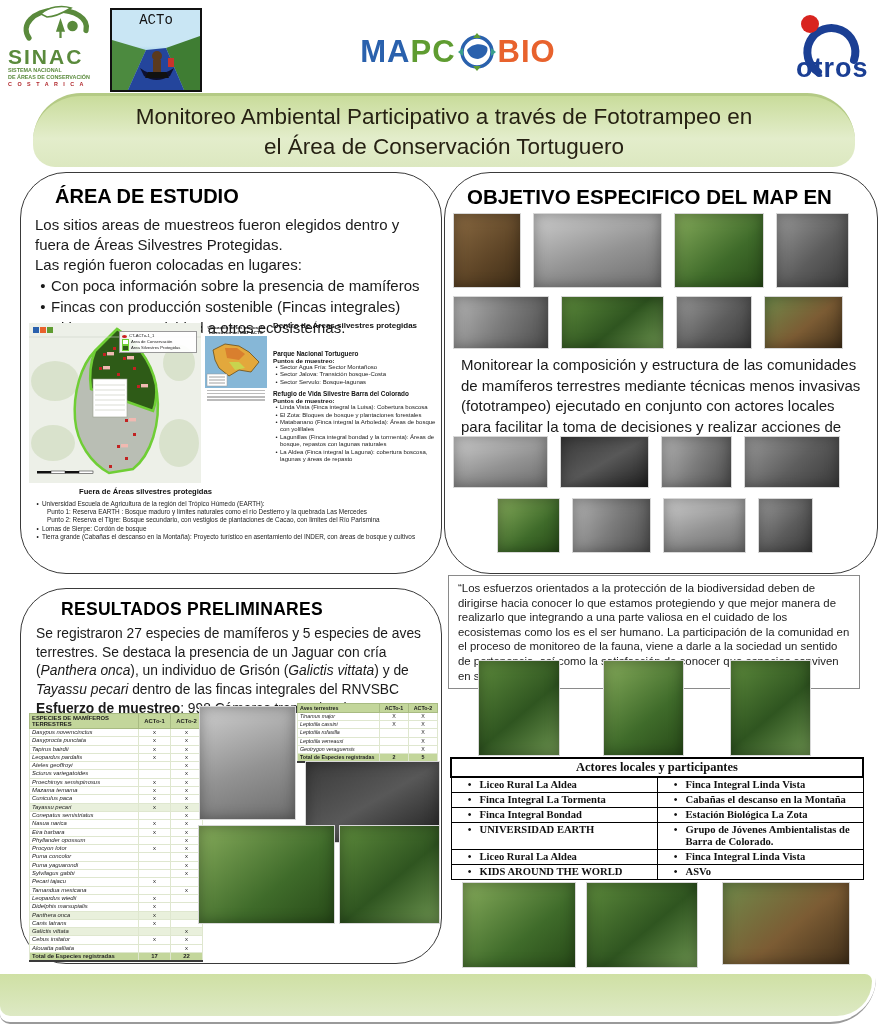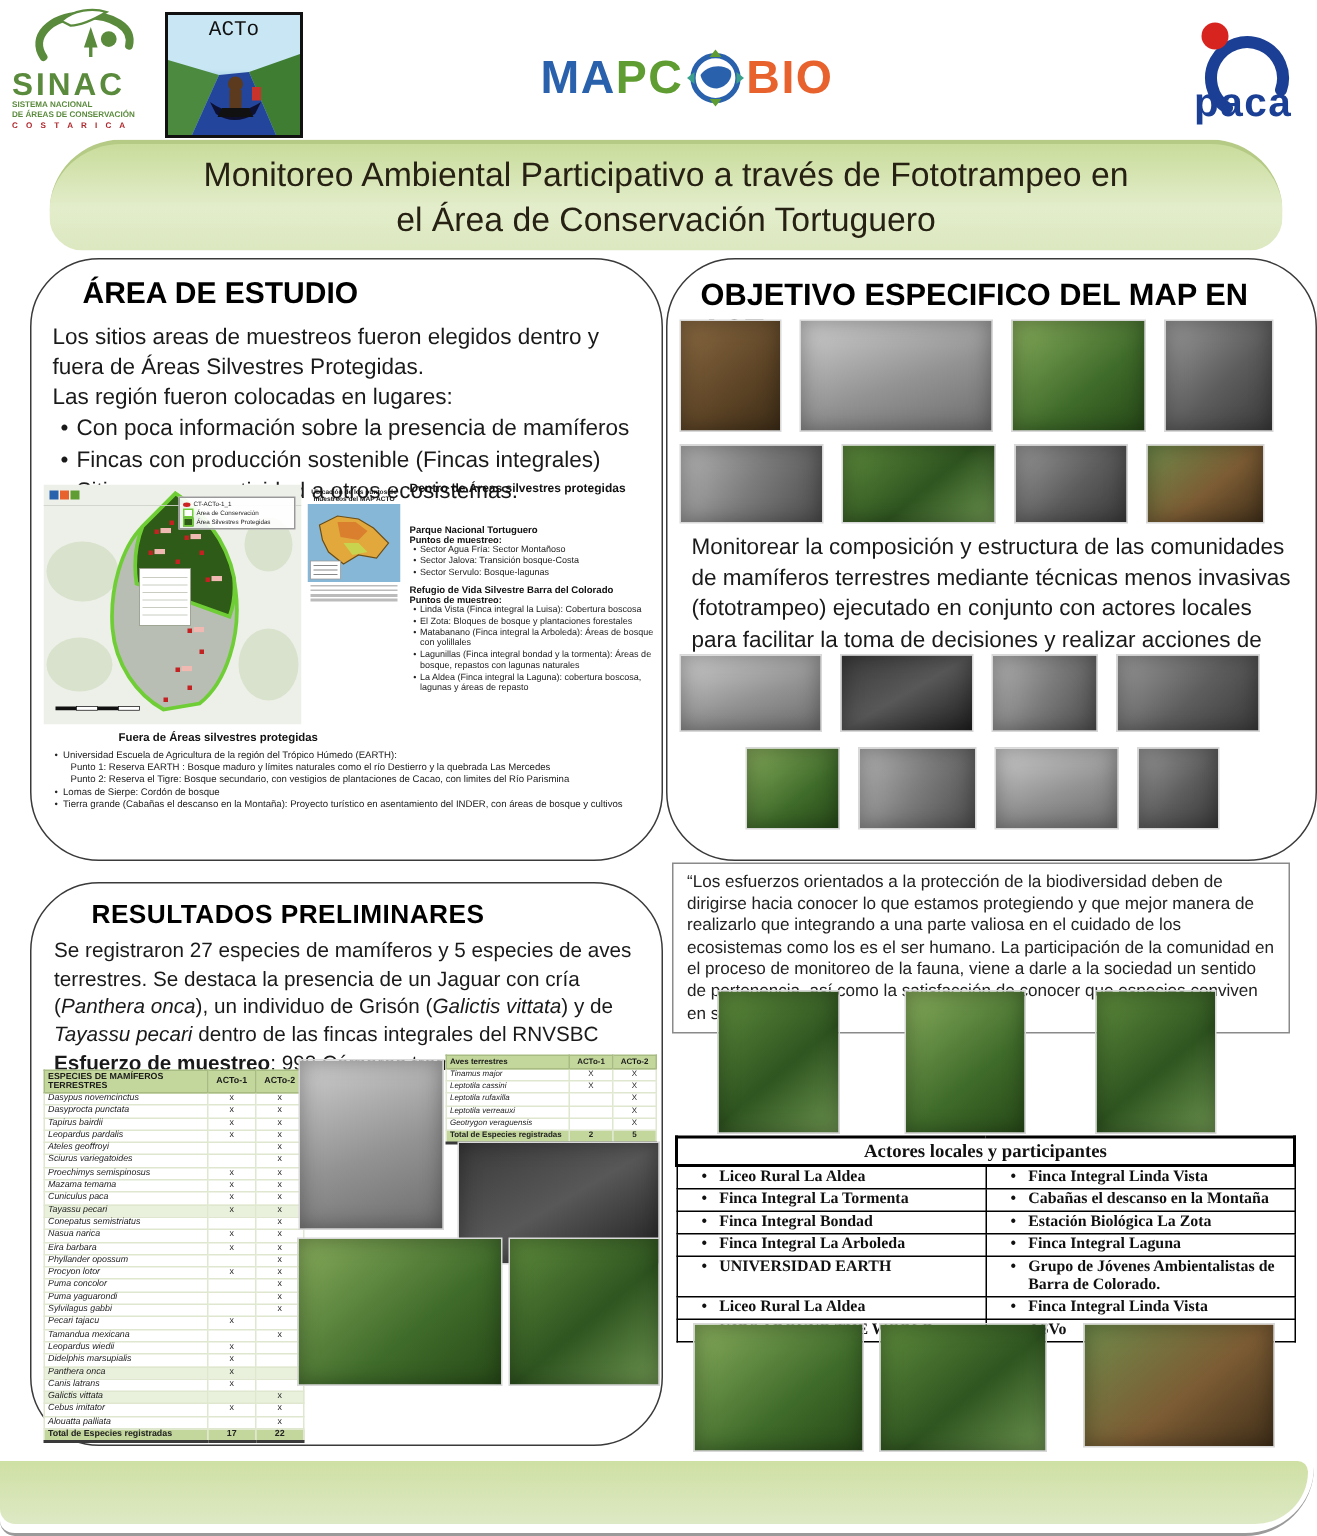--- a/index.html
+++ b/index.html
@@ -168,21 +168,21 @@
         <polygon points="39,20 34,16 34,24" fill="#3aa08c"></polygon>
       </svg>
       <span class="mc-orange">BIO</span>
     </div>
 
     <div class="logo-jica">
       <svg viewBox="0 0 84 76">
         <path d="M30,62 A24,24 0 1 1 66,50" fill="none" stroke="#1b3f94" stroke-width="8" stroke-linecap="round"></path>
         <circle cx="22" cy="14" r="9" fill="#d8241f"></circle>
       </svg>
-      <div class="jica-text">paca</div>
+      <div class="jica-text">otros</div>
     </div>
   </div>
 
   <div class="banner">
     <div>Monitoreo Ambiental Participativo a través de Fototrampeo en</div>
     <div>el Área de Conservación Tortuguero</div>
   </div>
 
   <div class="panel" id="area-panel">
     <h2>ÁREA DE ESTUDIO</h2>
@@ -618,24 +618,20 @@
         </tr>
         <tr>
           <td><span class="blt2">•</span><span>Finca Integral La Tormenta</span></td>
           <td><span class="blt2">•</span><span>Cabañas el descanso en la Montaña</span></td>
         </tr>
         <tr>
           <td><span class="blt2">•</span><span>Finca Integral Bondad</span></td>
           <td><span class="blt2">•</span><span>Estación Biológica La Zota</span></td>
         </tr>
         <tr>
-          <td><span class="blt2">•</span><span>Finca Integral La Arboleda</span></td>
-          <td><span class="blt2">•</span><span>Finca Integral Laguna</span></td>
-        </tr>
-        <tr>
           <td><span class="blt2">•</span><span>UNIVERSIDAD EARTH</span></td>
           <td><span class="blt2">•</span><span>Grupo de Jóvenes Ambientalistas de Barra de Colorado.</span></td>
         </tr>
         <tr>
           <td><span class="blt2">•</span><span>Liceo Rural La Aldea</span></td>
           <td><span class="blt2">•</span><span>Finca Integral Linda Vista</span></td>
         </tr>
         <tr>
           <td><span class="blt2">•</span><span>KIDS AROUND THE WORLD</span></td>
           <td><span class="blt2">•</span><span>ASVo</span></td>

